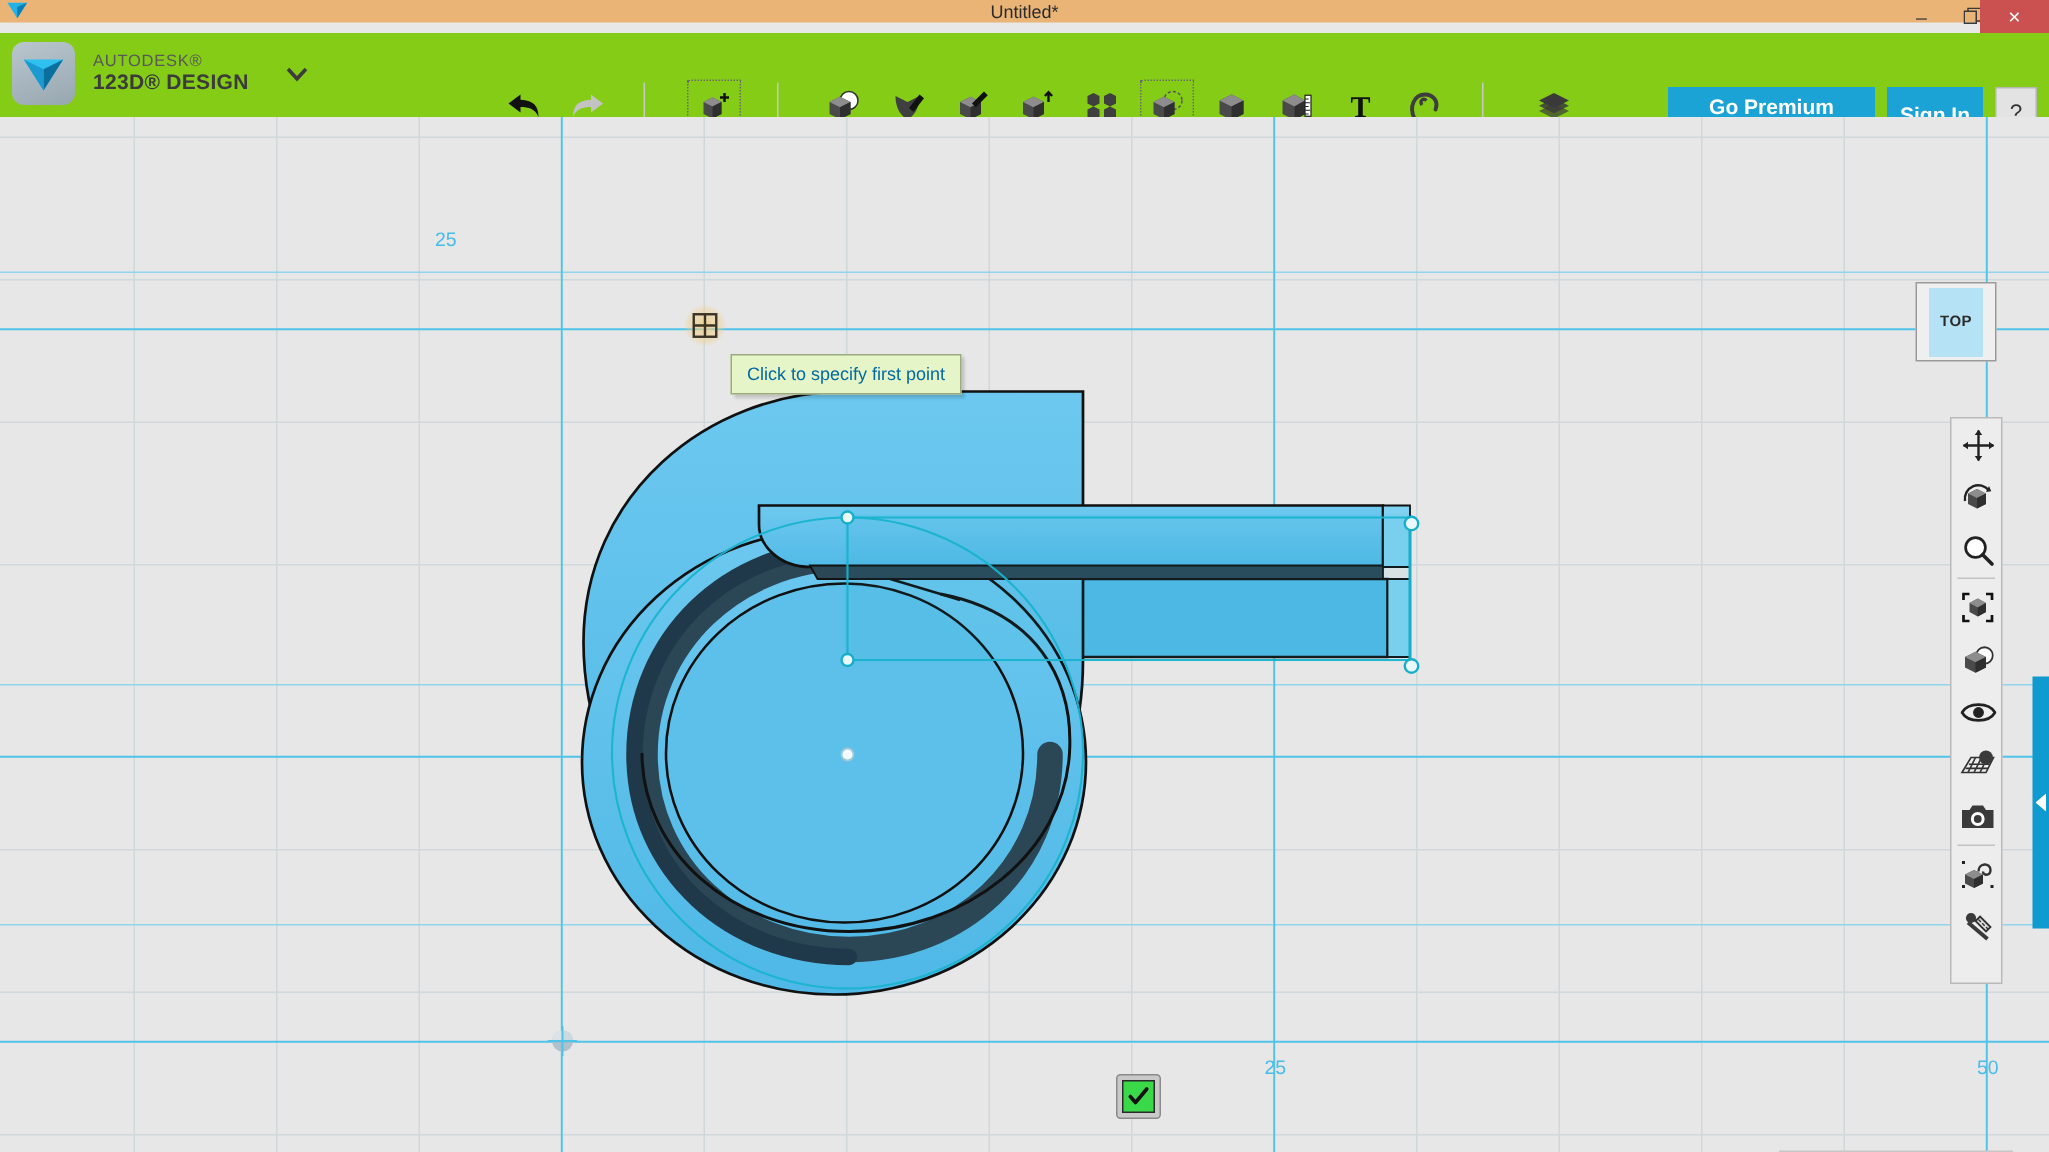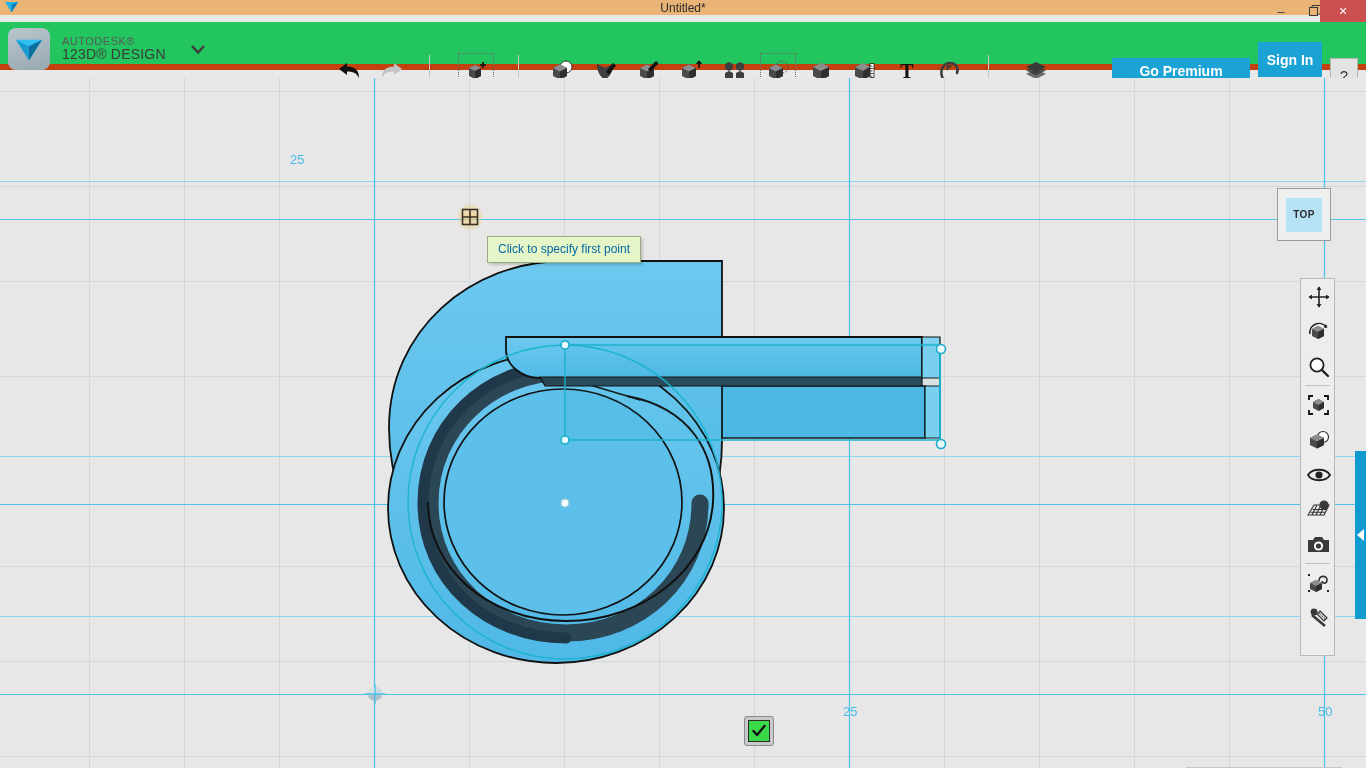--- a/index.html
+++ b/index.html
@@ -29,33 +29,33 @@
     position: absolute; top: 0; height: 22px; width: 34px;
     display: flex; align-items: center; justify-content: center;
     color: #3a3a3a; font-size: 13px;
   }
   #win-min { right: 68px; }
   #win-max { right: 34px; }
   #win-close { right: 0; width: 46px; background: #cb5050; color: #fff; font-size: 14px; }
 
   
   #apptoolbar {
-    position: absolute; left: 0; top: 22px; width: 1366px; height: 48px;
-    background: #22c55e;
+    position: absolute; left: 0; top: 22px; width: 1366px; height: 68px;
+    background: #84cc16;
     border-bottom: 6px solid #c2410c;
   }
   #brand { position: absolute; left: 8px; top: 6px; display: flex; align-items: center; }
   #brand-logo {
     width: 42px; height: 42px; border-radius: 8px;
     background: linear-gradient(160deg,#b9c6ce 0%, #97a7b0 100%);
     display: flex; align-items: center; justify-content: center;
   }
   #brand-text { margin-left: 12px; line-height: 1.12; }
   #brand-autodesk { font-size: 11px; color: #585858; letter-spacing: .5px; }
-  #brand-product { font-size: 14px; font-weight: normal; color: #3b3b3b; letter-spacing: .2px; }
+  #brand-product { font-size: 14px; font-weight: bold; color: #3b3b3b; letter-spacing: .2px; }
   #brand-caret {
     margin-left: 22px; width: 20px; height: 20px;
     display:flex; align-items:center; justify-content:center;
   }
 
   .tb-sep {
     position: absolute; top: 33px; width: 1px; height: 30px; background: #c8c8c8;
   }
   .tbicon {
     position: absolute; top: 32px; width: 34px; height: 34px;
@@ -65,21 +65,21 @@
 
   #go-premium {
     position: absolute; right: 116px; top: 36px;
     width: 138px; height: 35px; background: #1aa3d4; color: #fff;
     display: flex; flex-direction: column; align-items: center; justify-content: center;
     line-height: 1.05; cursor: pointer;
   }
   #go-premium .gp-main { font-size: 14px; font-weight: bold; }
   #go-premium .gp-sub { font-size: 8px; letter-spacing: .2px; }
   #signin {
-    position: absolute; right: 44px; top: 20px;
+    position: absolute; right: 44px; top: 36px;
     width: 64px; height: 35px; background: #1aa3d4; color: #fff;
     display: flex; align-items: center; justify-content: center;
     font-size: 14px; font-weight: bold; cursor: pointer;
   }
   #helpbtn {
     position: absolute; right: 8px; top: 36px;
     width: 28px; height: 35px; background: #e3e3e3; border: 1px solid #b5b5b5;
     display: flex; align-items: center; justify-content: center;
     font-size: 15px; color: #333; cursor: pointer;
   }
@@ -115,21 +115,21 @@
     box-shadow: 2px 2px 2px rgba(0,0,0,.16);
   }
 
   
   #viewcube {
     position: absolute; left: 1277px; top: 110px; width: 54px; height: 53px;
     background: #efefef; border: 1px solid #9a9a9a;
     display: flex; align-items: center; justify-content: center;
   }
   #viewcube-face {
-    width: 36px; height: 34px; background: #b5e3f5;
+    width: 36px; height: 46px; background: #b5e3f5;
     display: flex; align-items: center; justify-content: center;
     font-size: 10px; font-weight: bold; color: #2b2b2b; letter-spacing: .3px;
   }
 
   
   #navbar {
     position: absolute; left: 1300px; top: 200px; width: 35px; height: 378px;
     background: #ededed; border: 1px solid #b9b9b9;
   }
   .navicon {

